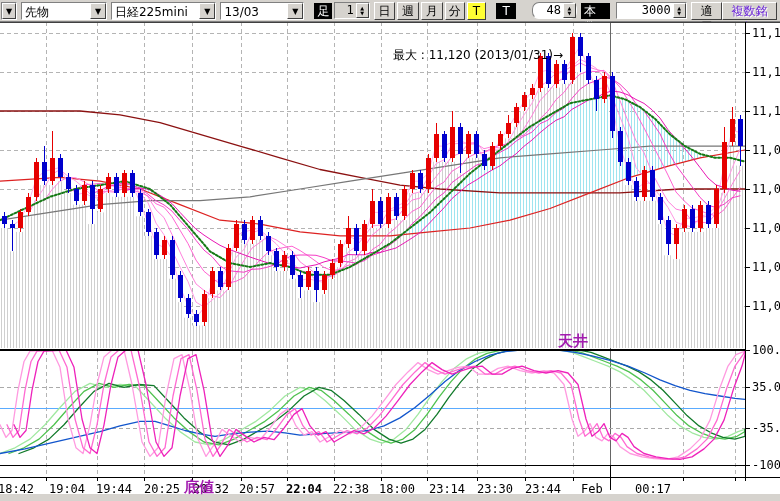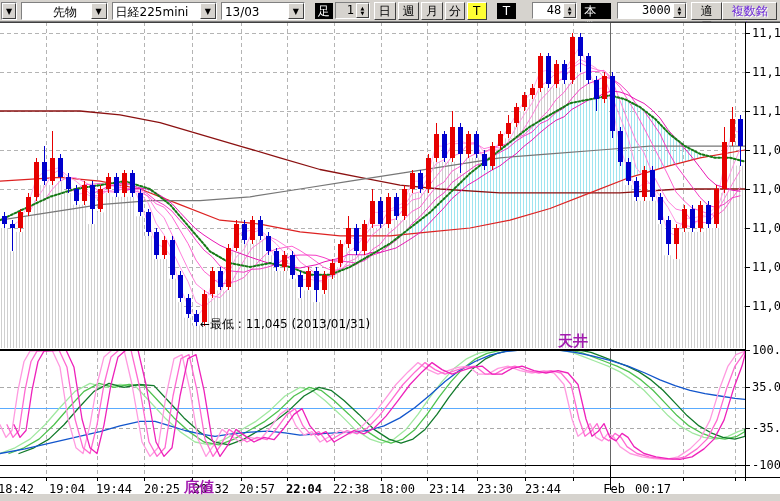--- a/index.html
+++ b/index.html
@@ -51,21 +51,21 @@
   .ann{position:absolute;font-size:12px;color:#000;white-space:nowrap;}
   .ann-red{position:absolute;font-size:15px;font-weight:bold;color:#a21caf;white-space:nowrap;}
 </style>
 </head>
 <body>
 
 <div id="toolbar">
   <div class="combo" style="width:16px;margin-left:1px;">
     <span class="combo-btn" style="width:14px;">▼</span>
   </div>
-  <div class="combo" style="width:88px;margin-left:4px;padding-left:28px;">
+  <div class="combo" style="width:88px;margin-left:4px;">
     <span class="combo-text" style="flex:1;">先物</span>
     <span class="combo-btn">▼</span>
   </div>
   <div class="combo" style="width:108px;margin-left:4px;">
     <span class="combo-text" style="flex:1;">日経225mini</span>
     <span class="combo-btn">▼</span>
   </div>
   <div class="combo" style="width:86px;margin-left:4px;">
     <span class="combo-text" style="flex:1;">13/03</span>
     <span class="combo-btn">▼</span>
@@ -77,21 +77,21 @@
         <span>▲</span>
         <span>▼</span>
       </span>
   </div>
   <span class="tbtn" style="margin-left:4px;width:22px;">日</span>
   <span class="tbtn" style="margin-left:2px;width:22px;">週</span>
   <span class="tbtn" style="margin-left:2px;width:22px;">月</span>
   <span class="tbtn" style="margin-left:2px;width:20px;">分</span>
   <span class="tbtn active" style="margin-left:2px;width:20px;">T</span>
   <span class="blabel" style="margin-left:10px;width:14px;text-align:center;">T</span>
-  <div class="spin" style="width:46px;margin-left:16px;">
+  <div class="spin" style="width:46px;margin-left:16px;border-radius:7px;">
     <span class="spin-val" style="flex:1;">48</span>
     <span class="spin-btn">
         <span>▲</span>
         <span>▼</span>
       </span>
   </div>
   <span class="blabel" style="margin-left:4px;">本数</span>
   <div class="spin" style="width:72px;margin-left:6px;">
     <span class="spin-val" style="flex:1;">3000</span>
     <span class="spin-btn">
@@ -512,21 +512,21 @@
       <div class="axis-label" style="top: 460px; left: 92px; width: 44px; text-align: center;">19:44</div>
       <div class="axis-label" style="top: 460px; left: 140px; width: 44px; text-align: center;">20:25</div>
       <div class="axis-label" style="top: 460px; left: 189px; width: 44px; text-align: center;">20:32</div>
       <div class="axis-label" style="top: 460px; left: 235px; width: 44px; text-align: center;">20:57</div>
       <div class="axis-label" style="top: 460px; left: 282px; width: 44px; text-align: center; font-weight: bold;">22:04</div>
       <div class="axis-label" style="top: 460px; left: 329px; width: 44px; text-align: center;">22:38</div>
       <div class="axis-label" style="top: 460px; left: 375px; width: 44px; text-align: center;">18:00</div>
       <div class="axis-label" style="top: 460px; left: 425px; width: 44px; text-align: center;">23:14</div>
       <div class="axis-label" style="top: 460px; left: 473px; width: 44px; text-align: center;">23:30</div>
       <div class="axis-label" style="top: 460px; left: 521px; width: 44px; text-align: center;">23:44</div>
-      <div class="axis-label" style="top: 460px; left: 581px; width: 44px; text-align: right;">Feb</div>
+      <div class="axis-label" style="top: 460px; left: 581px; width: 44px; text-align: left;">Feb</div>
       <div class="axis-label" style="top: 460px; left: 631px; width: 44px; text-align: center;">00:17</div>
       <div class="axis-label" style="top: 484px; left: 683px; width: 44px; text-align: left;">00:24</div>
     </div>
 
-  <div class="ann" style="left:200px;top:294px;">←最低 : 11,045 (2013/01/31)</div>
+  <div class="ann" style="left:393px;top:25px;">最大 : 11,120 (2013/01/31)→</div>
   <div class="ann-red" style="left:558px;top:310px;">天井</div>
   <div class="ann-red" style="left:184px;top:456px;">底値</div>
 </div>
 
 </body></html>

